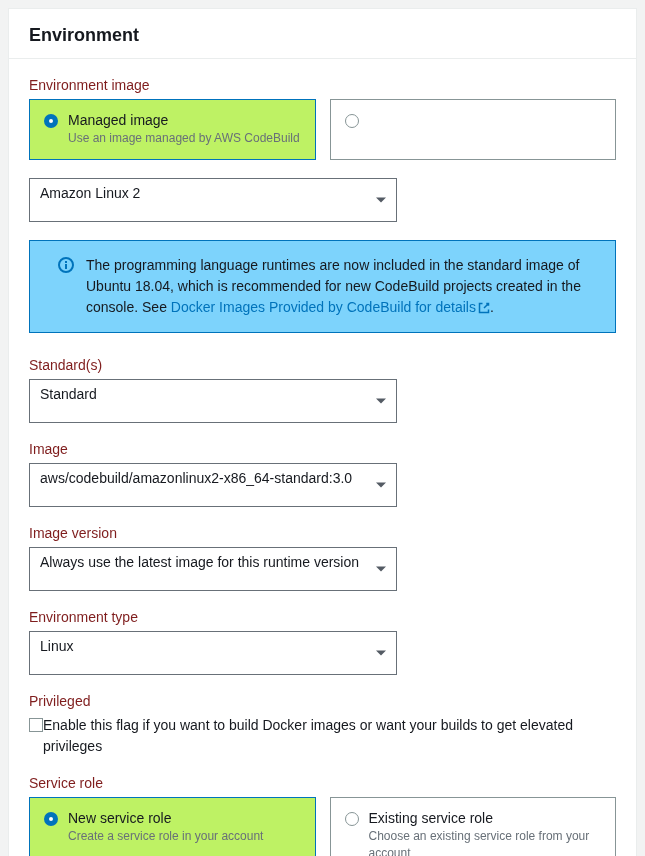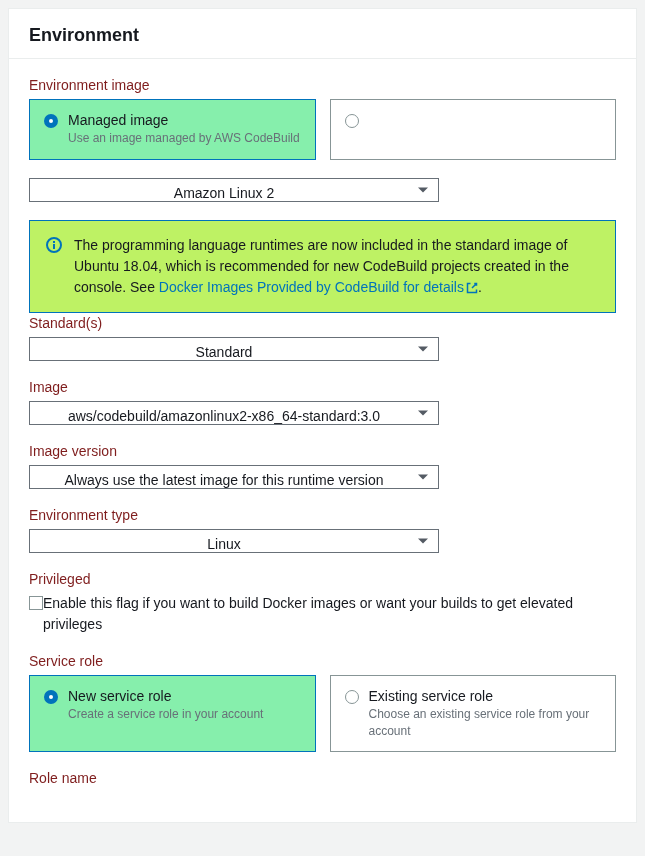--- a/index.html
+++ b/index.html
@@ -43,21 +43,21 @@
       border: 1px solid #879596;
       padding: 12px 14px;
       display: flex;
       align-items: flex-start;
       gap: 10px;
       cursor: pointer;
       background: #fff;
     }
     .tile.selected {
       border: 1px solid #0073bb;
-      background: #86efac;
+      background: #bef264;
     }
     .tile-radio {
       width: 14px;
       height: 14px;
       border-radius: 50%;
       border: 1px solid #879596;
       margin-top: 2px;
       flex-shrink: 0;
       position: relative;
       background: #fff;
@@ -70,51 +70,51 @@
       font-size: 14px;
       color: #16191f;
     }
     .tile-desc {
       font-size: 12px;
       color: #687078;
       margin-top: 2px;
       line-height: 1.4;
     }
     .select {
-      width: 410px;
+      width: 368px;
       max-width: 100%;
       border: 1px solid #687078;
-      padding: 6px 30px 0 10px;
+      padding: 6px 30px 20px 10px;
       font-size: 14px;
       color: #16191f;
       background: #fff;
       position: relative;
       cursor: pointer;
       display: flex;
-      justify-content: center;
+      justify-content: flex-start;
       align-items: center;
     }
     .select-caret {
       width: 0;
       height: 0;
       border-left: 5px solid transparent;
       border-right: 5px solid transparent;
       border-top: 5px solid #545b64;
       position: absolute;
       right: 10px;
       top: 50%;
       transform: translateY(-50%);
     }
     .info-box {
       border: 1px solid #0073bb;
-      background: #bef264;
-      padding: 14px 16px;
+      background: #7dd3fc;
+      padding: 14px 28px;
       display: flex;
       gap: 12px;
-      margin-bottom: 2px;
+      margin-bottom: 24px;
     }
     .info-icon {
       width: 16px;
       height: 16px;
       flex-shrink: 0;
       margin-top: 2px;
     }
     .info-icon svg { display: block; }
     .info-text {
       font-size: 14px;

